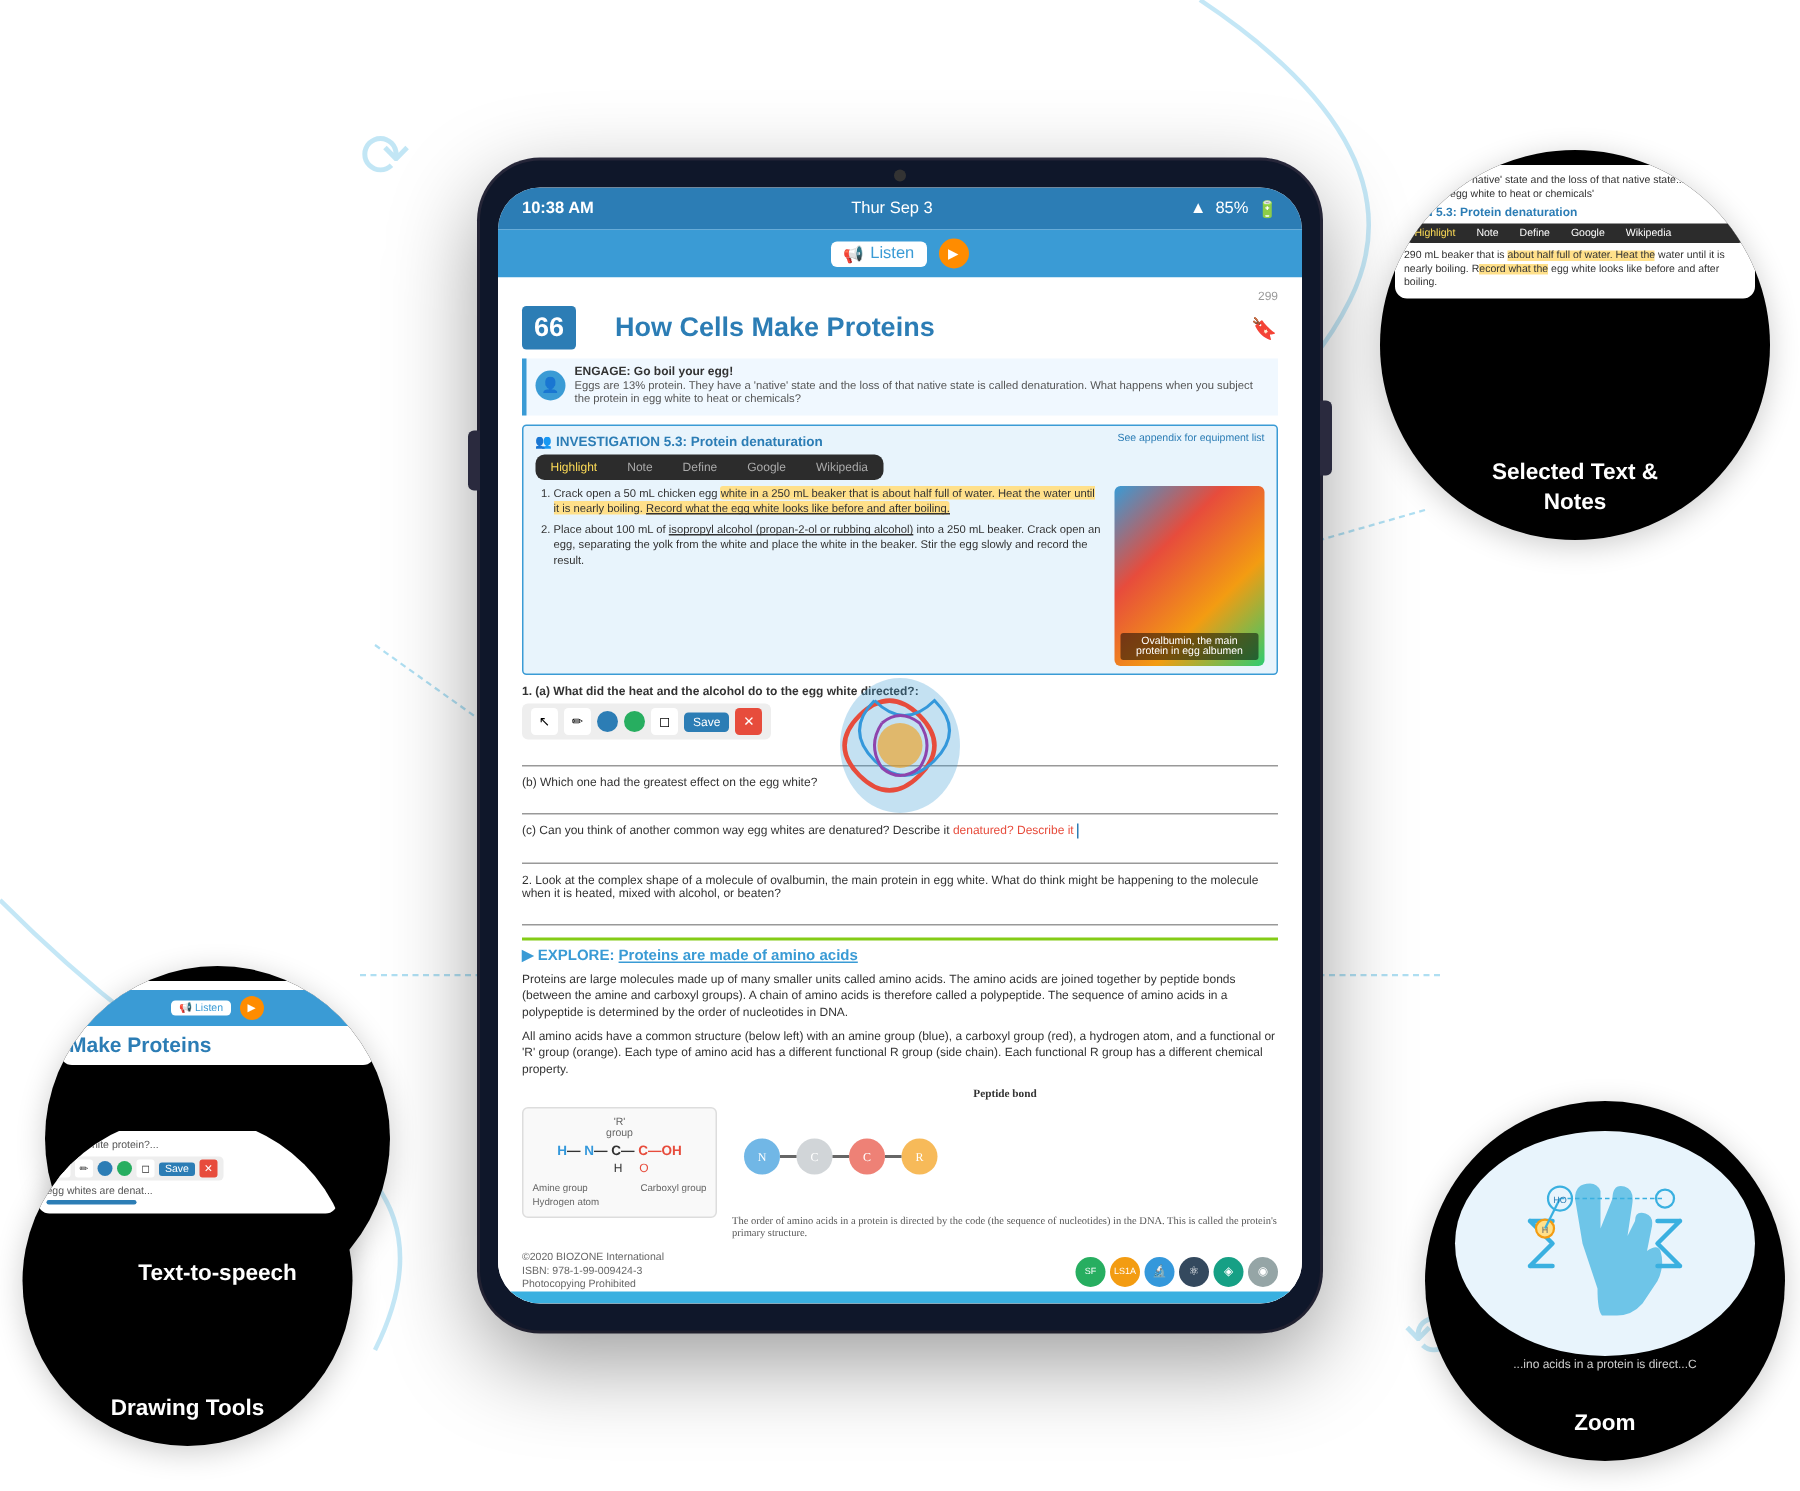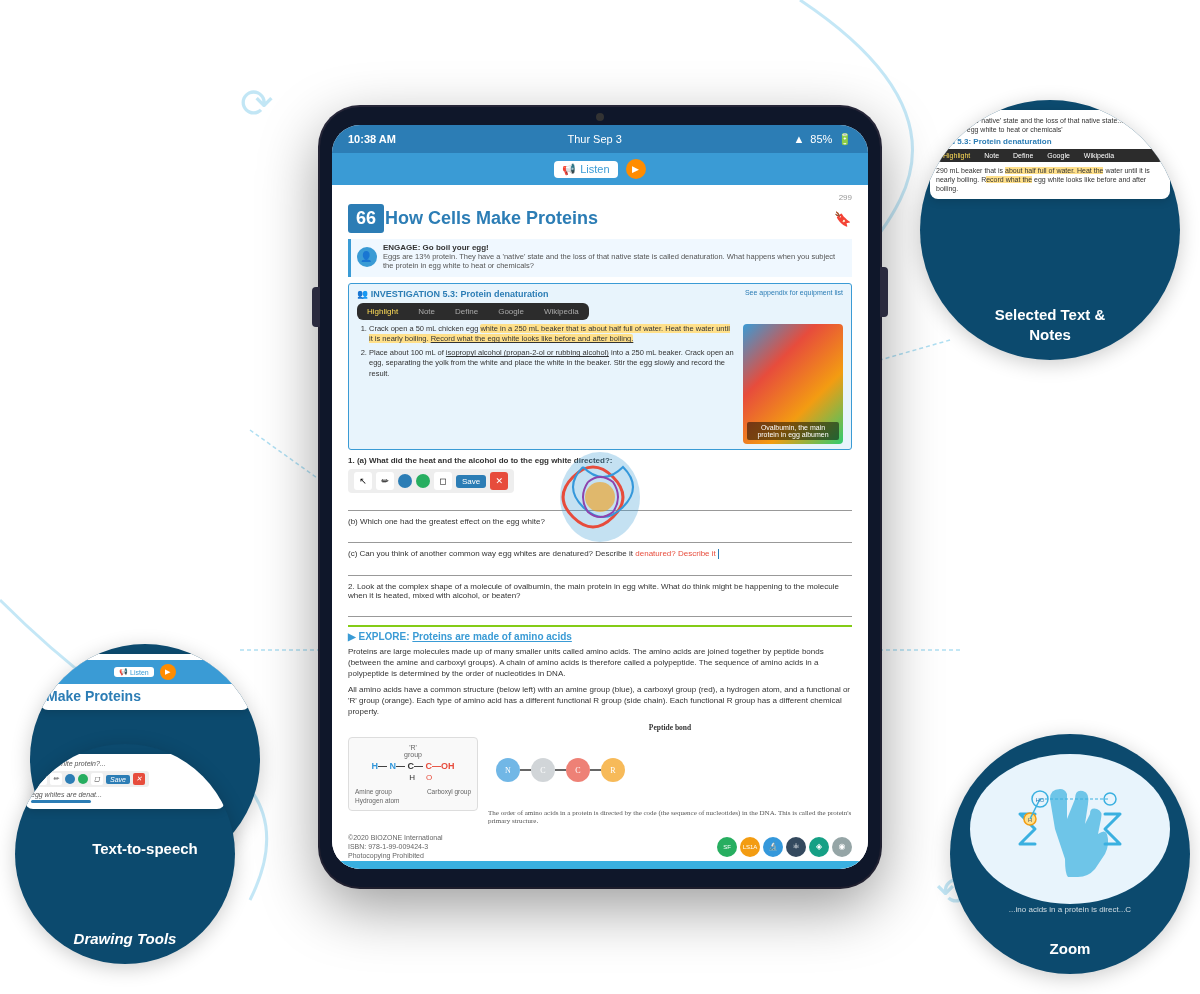--- a/index.html
+++ b/index.html
@@ -104,21 +104,21 @@
       margin-bottom: 6px;
     }
 
     .page-number-box {
       background: #2c7db5;
       color: white;
       padding: 4px 8px;
       font-size: 18px;
       font-weight: bold;
       border-radius: 3px;
-      margin-right: 1px;
+      margin-right: 26px;
     }
 
     .page-title {
       font-size: 18px;
       color: #2c7db5;
       font-weight: 600;
     }
 
     .bookmark {
       margin-left: auto;
@@ -303,21 +303,21 @@
       align-items: center;
       justify-content: center;
       font-size: 8px;
       color: white;
     }
 
     
     .feature-circle {
       position: absolute;
       border-radius: 50%;
-      background: #0c4a6e;
+      background: #000000;
       display: flex;
       flex-direction: column;
       align-items: center;
       justify-content: flex-end;
       padding-bottom: 16px;
       overflow: hidden;
       box-shadow: 0 4px 20px rgba(0,0,0,0.2);
     }
 
     .feature-label {
@@ -349,21 +349,20 @@
       width: 230px;
       height: 230px;
     }
 
     
     .draw-circle {
       left: 20px;
       bottom: -20px;
       width: 220px;
       height: 220px;
-      font-style: italic;
     }
 
     
     .selected-circle {
       right: 20px;
       top: 100px;
       width: 260px;
       height: 260px;
     }
 

